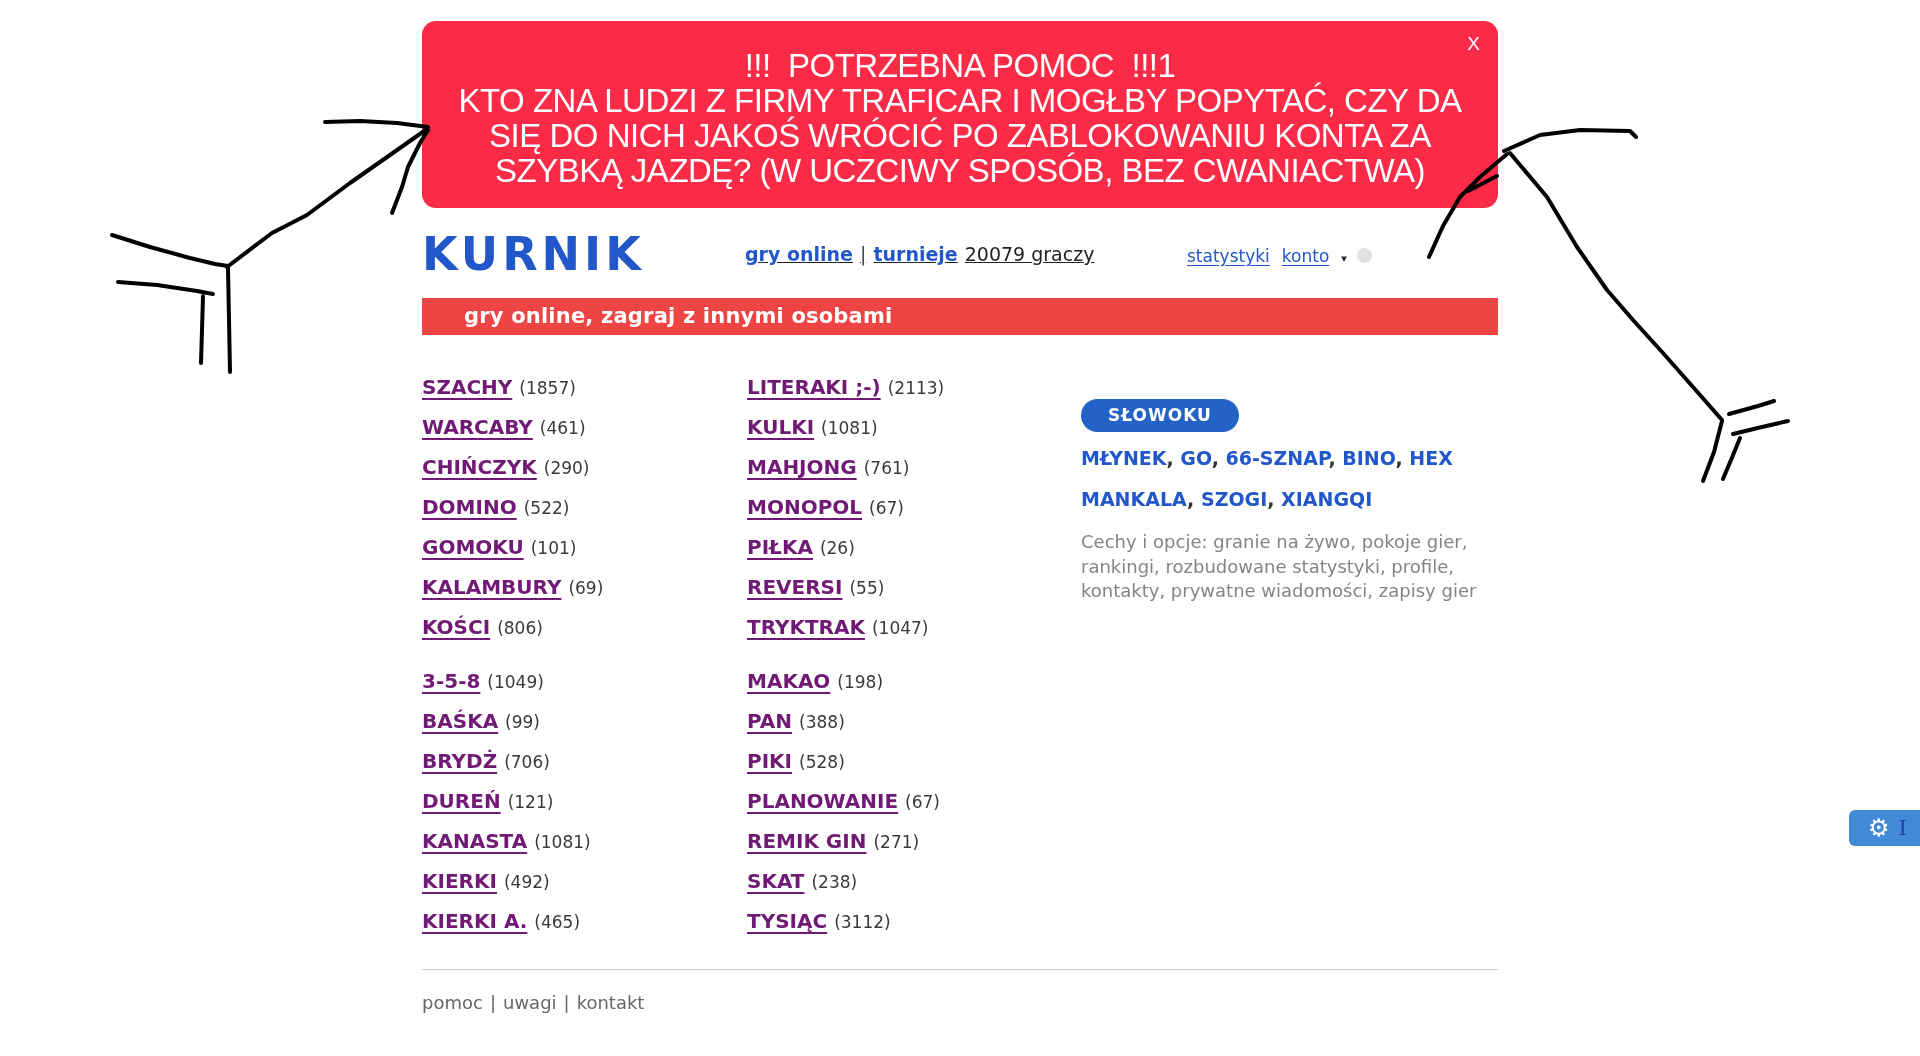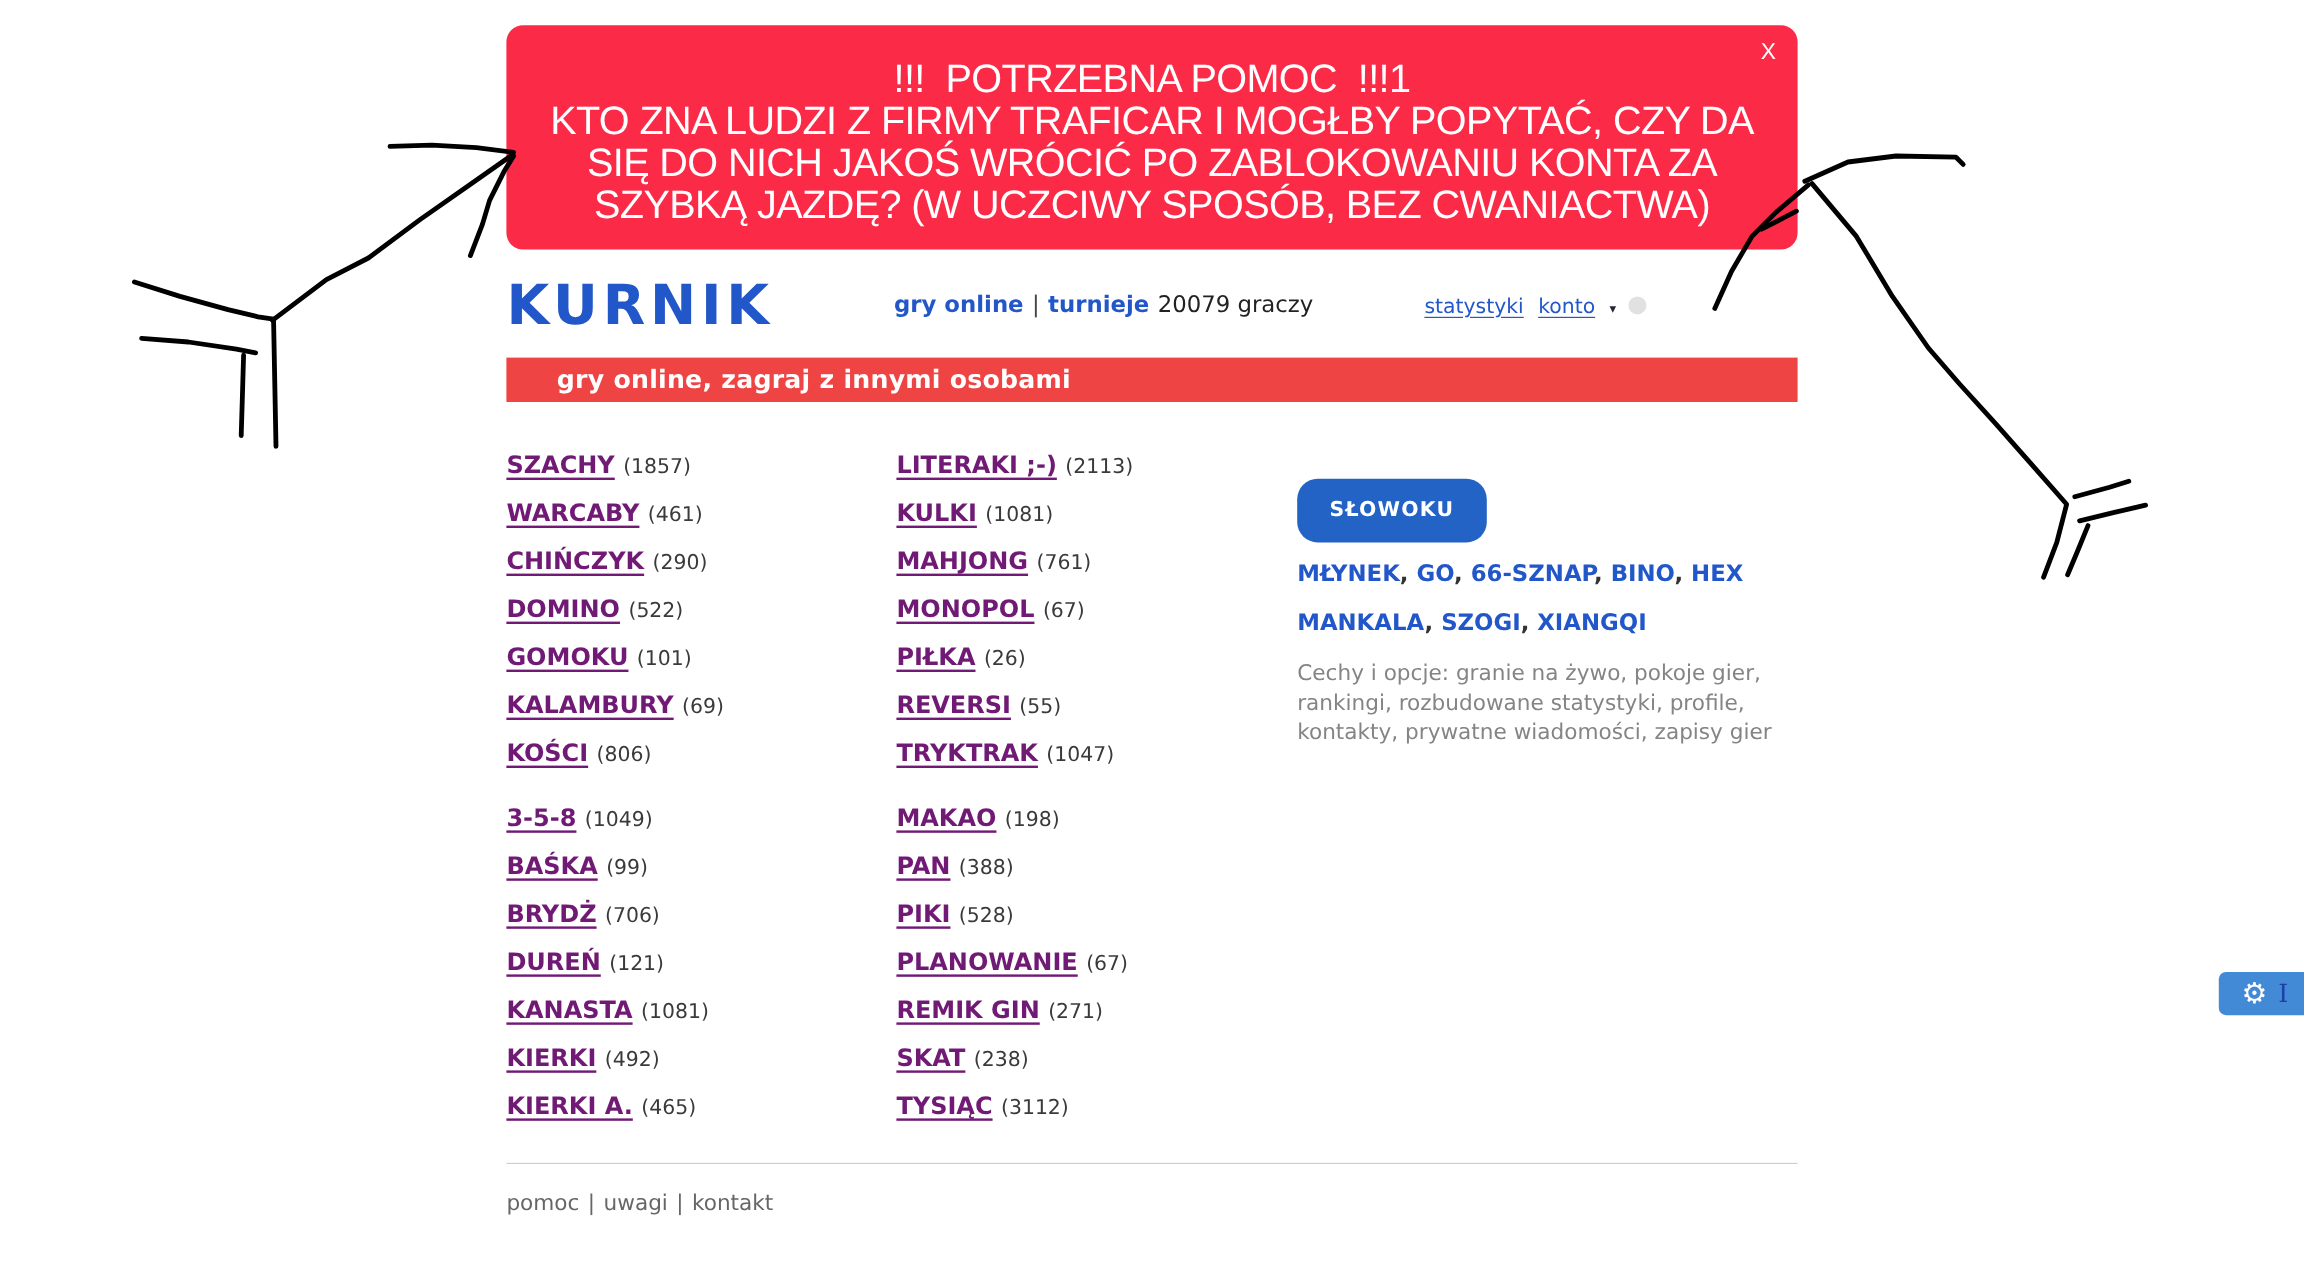--- a/index.html
+++ b/index.html
@@ -12,21 +12,21 @@
           border-radius:14px;color:#fff;text-align:center;box-sizing:border-box;padding-top:27px;}
   .banner-line{font-family:"Liberation Sans",sans-serif;font-weight:normal;font-size:33px;
                line-height:35px;letter-spacing:-0.5px;white-space:pre;}
   .banner-close{position:absolute;top:12px;right:18px;font-size:19px;color:#fff;cursor:pointer;
                 font-family:"Liberation Sans",sans-serif;text-decoration:none;}
 
   
   .header{position:absolute;left:0;top:230px;width:1076px;height:60px;}
   .logo{position:absolute;left:0;top:0;font-size:46px;font-weight:bold;color:#2257c9;
         letter-spacing:4px;line-height:48px;text-align:right;}
-  .nav-left{position:absolute;left:323px;top:13px;font-size:19px;color:#222;white-space:nowrap;}
+  .nav-left{position:absolute;left:323px;top:13px;font-size:19px;color:#222;white-space:nowrap;text-decoration:underline;}
   .nav-left a{color:#2257c9;font-weight:bold;text-decoration:none;}
   .nav-sep{color:#444;margin:0 7px;}
   .nav-players{color:#222;margin-left:7px;}
   .nav-right{position:absolute;left:765px;top:16px;font-size:17px;white-space:nowrap;}
   .nav-right a{color:#2257c9;text-decoration:underline;text-underline-offset:3px;margin-right:12px;}
   .caret{color:#222437;font-size:11px;margin-right:10px;cursor:pointer;}
   .avatar-dot{display:inline-block;width:15px;height:15px;border-radius:50%;background:#e1e1e1;
               vertical-align:middle;margin-top:-3px;}
 
   
@@ -40,21 +40,21 @@
   .game-col.c1{left:325px;width:334px;}
   .game-group.gap{margin-top:14px;}
   .game-row{height:40px;line-height:40px;}
   .game-link{font-size:20px;font-weight:bold;color:#701a75;text-decoration:underline;
              text-decoration-thickness:2px;text-underline-offset:4px;}
   .game-count{font-size:17px;color:#3a3a3a;margin-left:7px;}
 
   
   .side{position:absolute;left:659px;top:399px;width:417px;}
   .slowoku{display:inline-block;background:#2363c5;color:#fff;font-weight:bold;font-size:17px;
-           line-height:17px;padding:18px 27px;border-radius:17px;letter-spacing:1px;text-decoration:none;}
+           line-height:17px;padding:8px 27px;border-radius:17px;letter-spacing:1px;text-decoration:none;}
   .side-line{height:41px;line-height:41px;font-size:19px;font-weight:bold;color:#333;white-space:nowrap;}
   .side-line.first{margin-top:6px;}
   .side-link{color:#2257c9;text-decoration:none;}
   .side-desc{margin-top:10px;font-size:18px;color:#848484;line-height:24.5px;}
 
   
   .footer-hr{position:absolute;left:0;top:969px;width:1076px;border-top:1px solid #cfcfcf;}
   .footer{position:absolute;left:0;top:992px;font-size:18px;color:#666;}
   .footer a{color:#666;text-decoration:none;}
   .footer .nav-sep{color:#666;}

